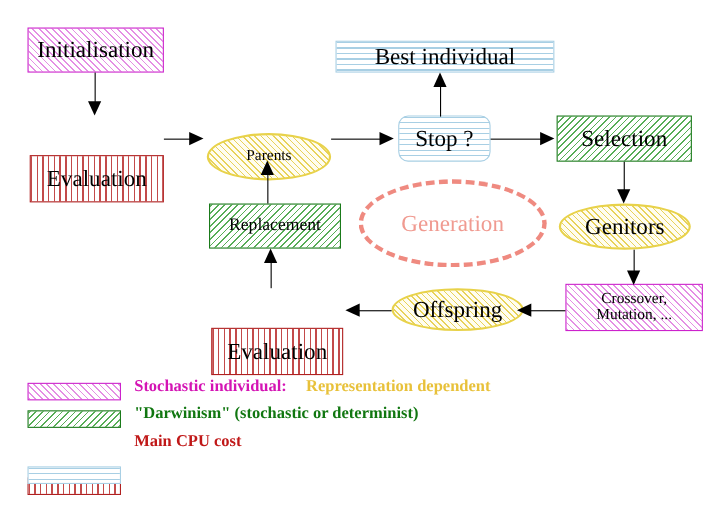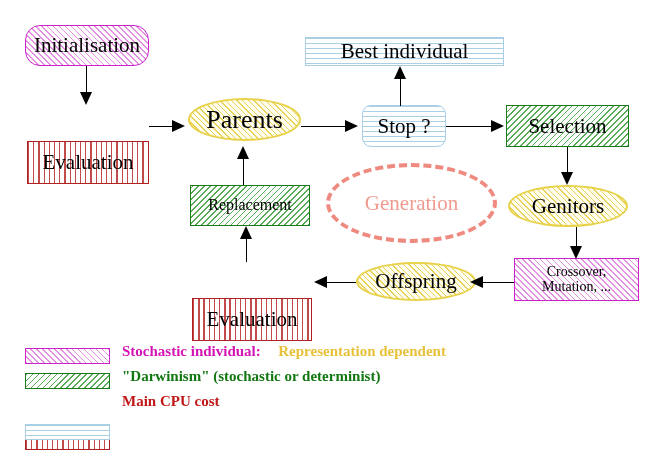--- a/index.html
+++ b/index.html
@@ -140,25 +140,25 @@
   .c-gold    { color: #e8c13a; }
   .c-green   { color: #117711; }
   .c-red     { color: #c01818; }
   .c-lblue   { color: #93c5e4; }
 </style>
 </head>
 <body>
 
 <div id="canvas">
 
-  <div class="node fill-magenta" style="left:25px; top:25px; width:124px; height:41px; font-size:21px;border-radius:15px;">Initialisation</div>
+  <div class="node fill-magenta" style="left:25px; top:25px; width:124px; height:41px; font-size:21px;">Initialisation</div>
 
   <div class="node fill-red" style="left:27px; top:105px; width:122px; height:43px; font-size:21px;">Evaluation</div>
 
-  <div class="node ellipse fill-yellow" style="left:188px; top:98px; width:113px; height:43px; font-size:26px;">Parents</div>
+  <div class="node ellipse fill-yellow" style="left:188px; top:121px; width:113px; height:43px; font-size:14px;">Parents</div>
 
   <div class="node fill-blue" style="left:293px; top:37px; width:199px; height:29px; font-size:21px;margin-left:12px;">Best individual</div>
 
   <div class="node fill-blue rounded" style="left:362px; top:105px; width:84px; height:42px; font-size:21px;">Stop ?</div>
 
   <div class="node fill-green" style="left:506px; top:105px; width:123px; height:42px; font-size:21px;">Selection</div>
 
   <div class="node ellipse fill-yellow" style="left:508px; top:185px; width:120px; height:42px; font-size:21px;">Genitors</div>
 
   <div class="node fill-magenta" style="left:514px; top:258px; width:125px; height:43px; font-size:14px;">Crossover,

